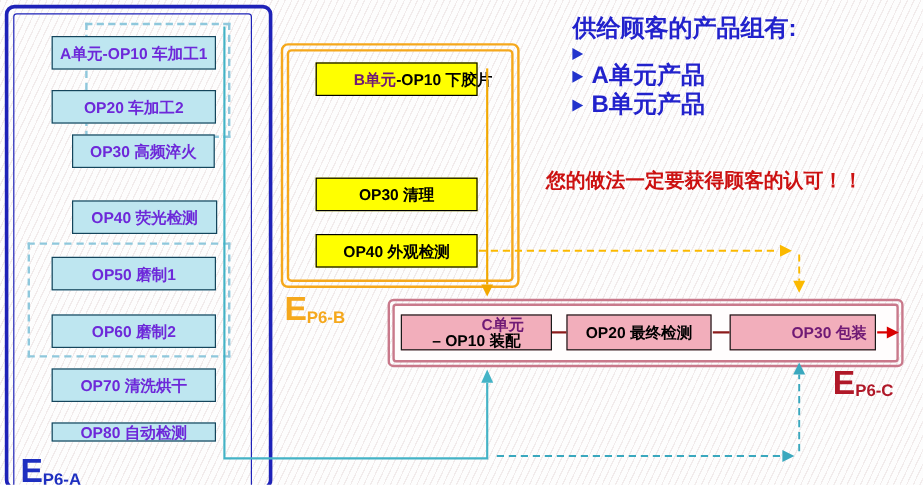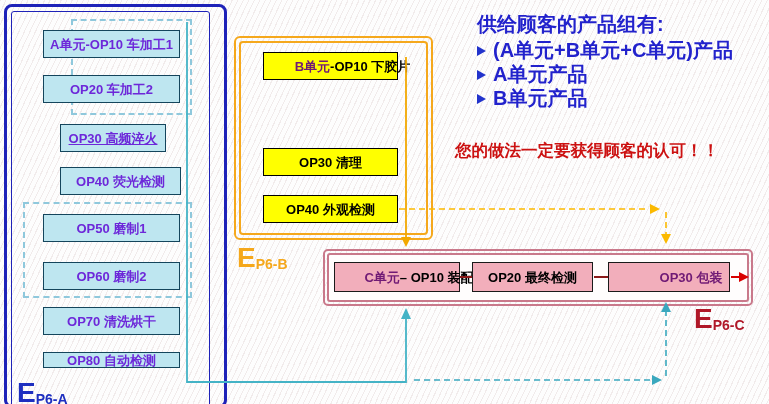--- a/index.html
+++ b/index.html
@@ -17,21 +17,21 @@
   .panel-c-outer{left:323px;top:249px;width:430px;height:57px;border:2px solid #C9798B;border-radius:5px;}
   .panel-c-inner{left:327px;top:253px;width:422px;height:49px;border:2px solid #C9798B;border-radius:3px;background:#fffdfd;}
   .dashed-rect{border:2px dashed #8FC8DC;}
   .r1{left:71px;top:19px;width:121px;height:96px;}
   .r2{left:23px;top:202px;width:169px;height:96px;}
   
   .box{display:flex;align-items:center;justify-content:center;font-size:13px;font-weight:bold;
        white-space:nowrap;z-index:3;line-height:1;}
   .cyan{background:#BEE6F0;border:1.6px solid #14455C;color:#6d28d9;}
   .yellow{background:#FFFF00;border:1.6px solid #000;color:#000;}
-  .pink{background:#F2AEBB;border:1.6px solid #1a1a1a;color:#000;}
+  .pink{background:#F2AEBB;border:1.6px solid #1a1a1a;color:#000;flex-direction:column;}
   .blue-txt{color:#701a75;padding-left:44px;}
   
   .ep{display:flex;align-items:flex-end;font-weight:bold;z-index:4;line-height:1;}
   .ep-big{font-size:28px;}
   .ep-small{font-size:14px;padding-bottom:1px;}
   .ep-a{left:17px;top:379px;color:#1E2FC0;}
   .ep-b{left:237px;top:244px;color:#F5A81C;}
   .ep-c{left:694px;top:305px;color:#B01828;}
   
   .notes{left:455px;top:14px;width:305px;color:#2222CC;font-weight:bold;font-size:20px;line-height:21px;margin-left:22px;}
@@ -50,21 +50,21 @@
   <div class="abs panel-a-inner"></div>
   <div class="abs dashed-rect r1"></div>
   <div class="abs dashed-rect r2"></div>
 
   <div class="abs box cyan" style="left:43px;top:30px;width:137px;height:28px;">
       <span>A单元-OP10 车加工1</span>
     </div>
   <div class="abs box cyan" style="left:43px;top:75px;width:137px;height:28px;">
       <span>OP20 车加工2</span>
     </div>
-  <div class="abs box cyan" style="left:60px;top:124px;width:106px;height:28px;text-decoration:underline;">
+  <div class="abs box cyan" style="left:60px;top:112px;width:119px;height:28px;">
       <span>OP30 高频淬火</span>
     </div>
   <div class="abs box cyan" style="left:60px;top:167px;width:121px;height:28px;">
       <span>OP40 荧光检测</span>
     </div>
   <div class="abs box cyan" style="left:43px;top:214px;width:137px;height:28px;">
       <span>OP50 磨制1</span>
     </div>
   <div class="abs box cyan" style="left:43px;top:262px;width:137px;height:28px;">
       <span>OP60 磨制2</span>
@@ -117,21 +117,20 @@
 
   <div class="abs ep ep-c">
     <span class="ep-big">E</span>
     <span class="ep-small">P6-C</span>
   </div>
 
   <div class="abs notes">
     <div class="note-heading">供给顾客的产品组有:</div>
     <div class="note-bullet">
         <span class="tri"></span>
-        <span>(A单元+B单元+C单元)产品</span>
       </div>
     <div class="note-bullet">
         <span class="tri"></span>
         <span>A单元产品</span>
       </div>
     <div class="note-bullet">
         <span class="tri"></span>
         <span>B单元产品</span>
       </div>
   </div>

